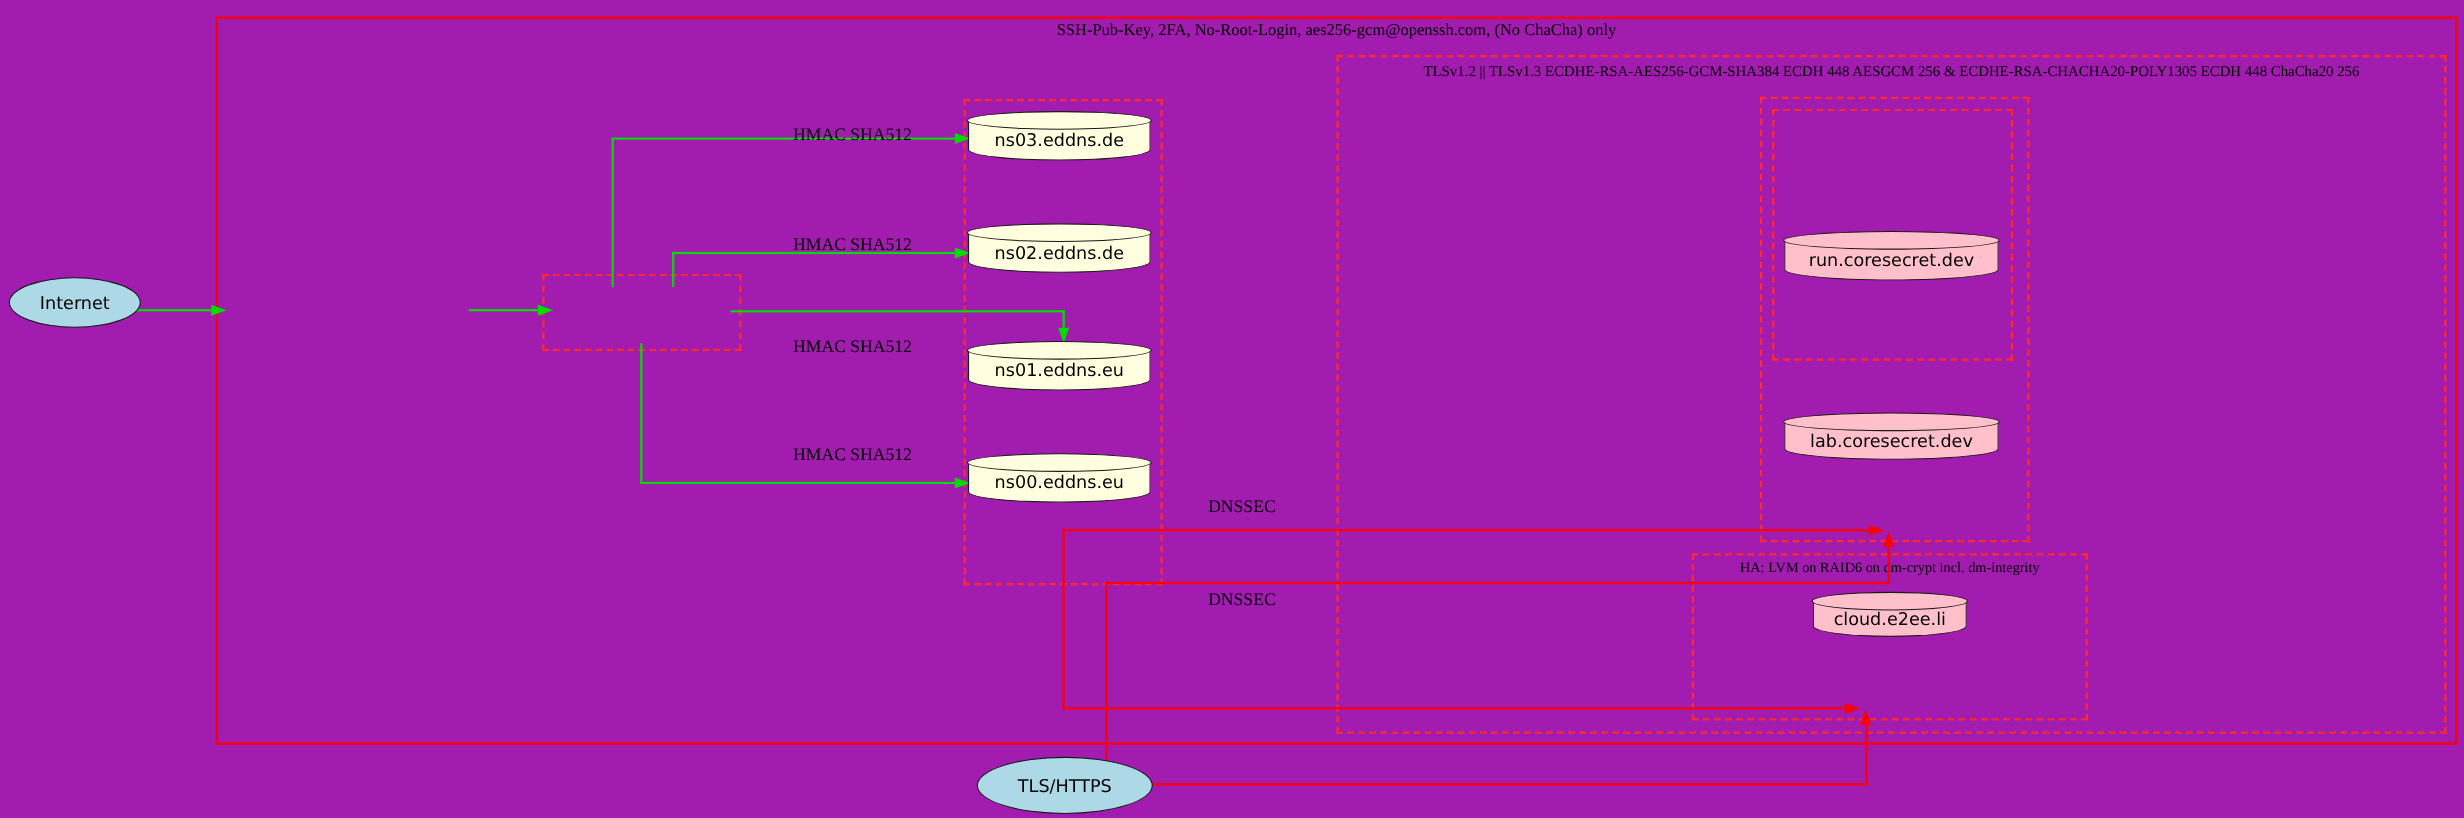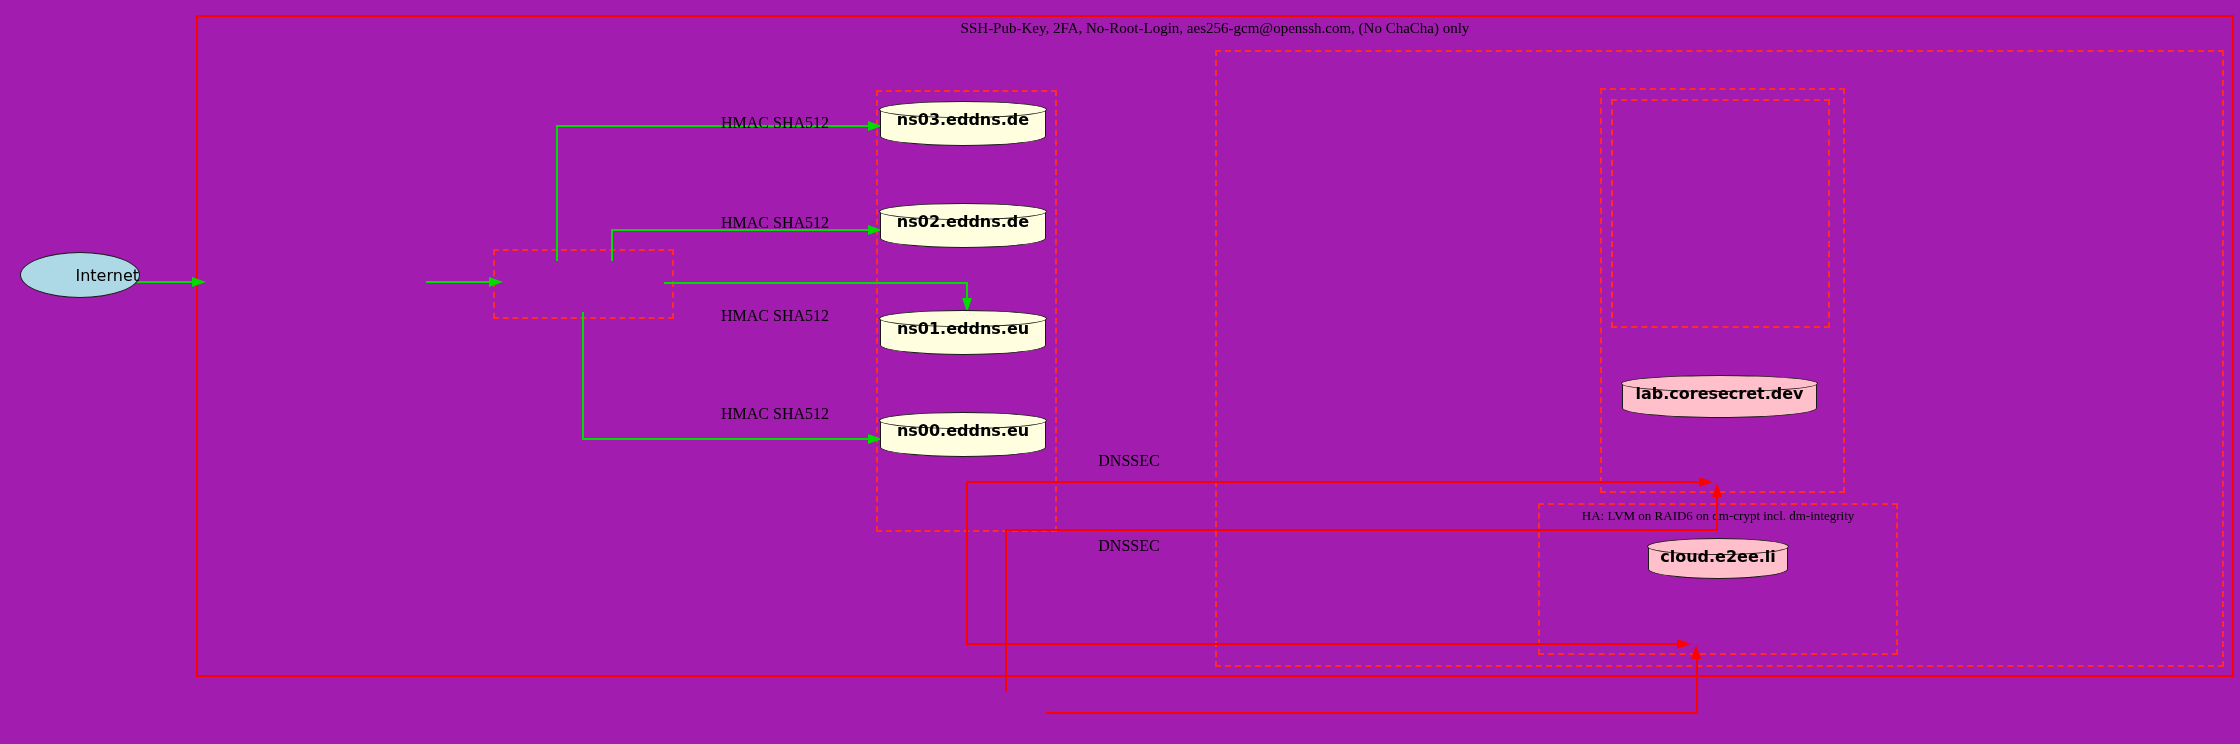--- a/index.html
+++ b/index.html
@@ -26,21 +26,21 @@
 
   
   .arr{position:absolute;width:0;height:0;}
   .arr-r-green{border-left:14px solid #00DC00;border-top:5px solid transparent;border-bottom:5px solid transparent;}
   .arr-d-green{border-top:14px solid #00DC00;border-left:5px solid transparent;border-right:5px solid transparent;}
   .arr-r-red{border-left:14px solid #FF0000;border-top:5px solid transparent;border-bottom:5px solid transparent;}
   .arr-u-red{border-bottom:14px solid #FF0000;border-left:5px solid transparent;border-right:5px solid transparent;}
 
   
   .cyl{position:absolute;box-sizing:border-box;border:1.8px solid #1A1A1A;border-top:none;
-       border-radius:0 0 50% 50% / 0 0 10px 10px;display:flex;justify-content:center;font-weight:bold;}
+       border-radius:0 0 50% 50% / 0 0 10px 10px;display:flex;align-items:center;justify-content:center;}
   .cyl-top{position:absolute;left:-1.8px;right:-1.8px;top:-9px;height:17px;
            border:1.8px solid #1A1A1A;border-radius:50%;box-sizing:border-box;}
   .cyl-label{position:relative;z-index:2;font-size:16px;color:#000;white-space:nowrap;}
   .fill-yellow{background:#FFFFE0;}  .fill-yellow .cyl-top{background:#FFFFE0;}
   .fill-pink{background:#FFC0CB;}    .fill-pink .cyl-top{background:#FFC0CB;}
   .fill-lav{background:#E6E6FA;}     .fill-lav .cyl-top{background:#E6E6FA;}
 
   
   .ell{position:absolute;box-sizing:border-box;border:1.8px solid #1A1A1A;border-radius:50%;
        background:#ADD8E6;display:flex;align-items:center;justify-content:center;
@@ -58,20 +58,21 @@
 
   <div class="box solid-red" style="left:196px;top:15px;width:2038px;height:662px;"></div>
   <div class="box dashed-red" style="left:1215px;top:50px;width:1009px;height:617px;"></div>
   <div class="box dashed-red" style="left:876px;top:90px;width:181px;height:442px;"></div>
   <div class="box dashed-red" style="left:1600px;top:88px;width:245px;height:405px;"></div>
   <div class="box dashed-red" style="left:1611px;top:99px;width:219px;height:229px;"></div>
   <div class="box dashed-red" style="left:1538px;top:503px;width:360px;height:152px;"></div>
   <div class="box dashed-red" style="left:493px;top:249px;width:181px;height:70px;"></div>
 
   <div class="clabel" style="left:196px;top:20px;width:2038px;font-size:15px;">SSH-Pub-Key, 2FA, No-Root-Login, aes256-gcm@openssh.com, (No ChaCha) only</div>
+  <div class="clabel" style="left:1215px;top:57px;width:1009px;font-size:13.5px;">TLSv1.2 || TLSv1.3 ECDHE-RSA-AES256-GCM-SHA384 ECDH 448 AESGCM 256 &amp; ECDHE-RSA-CHACHA20-POLY1305 ECDH 448 ChaCha20 256</div>
   <div class="clabel" style="left:1538px;top:508px;width:360px;font-size:13px;">HA: LVM on RAID6 on dm-crypt incl. dm-integrity</div>
 
   <div class="hline green" style="left:122px;top:281px;width:70px;"></div>
   <div class="arr arr-r-green" style="left:192px;top:277px;"></div>
 
   <div class="hline green" style="left:426px;top:281px;width:64px;"></div>
   <div class="arr arr-r-green" style="left:489px;top:277px;"></div>
 
   <div class="vline green" style="left:556px;top:125px;height:136px;"></div>
   <div class="hline green" style="left:556px;top:125px;width:314px;"></div>
@@ -104,21 +105,21 @@
   <div class="vline red" style="left:1696px;top:657px;height:57px;"></div>
   <div class="arr arr-u-red" style="left:1691px;top:645px;"></div>
 
   <div class="elabel" style="left:700px;top:114px;width:150px;">HMAC SHA512</div>
   <div class="elabel" style="left:700px;top:214px;width:150px;">HMAC SHA512</div>
   <div class="elabel" style="left:700px;top:307px;width:150px;">HMAC SHA512</div>
   <div class="elabel" style="left:700px;top:405px;width:150px;">HMAC SHA512</div>
   <div class="elabel" style="left:1054px;top:452px;width:150px;">DNSSEC</div>
   <div class="elabel" style="left:1054px;top:537px;width:150px;">DNSSEC</div>
 
-  <div class="ell" style="left:20px;top:252px;width:120px;height:46px;justify-content:flex-end;">
+  <div class="ell" style="left:8px;top:252px;width:120px;height:46px;">
     <span>Internet</span>
   </div>
 
 
 
   <div class="cyl fill-yellow" style="left:880px;top:110px;width:166px;height:36px;">
     <i class="cyl-top"></i>
     <span class="cyl-label">ns03.eddns.de</span>
   </div>
   <div class="cyl fill-yellow" style="left:880px;top:212px;width:166px;height:36px;">
@@ -127,23 +128,30 @@
   </div>
   <div class="cyl fill-yellow" style="left:880px;top:319px;width:166px;height:36px;">
     <i class="cyl-top"></i>
     <span class="cyl-label">ns01.eddns.eu</span>
   </div>
   <div class="cyl fill-yellow" style="left:880px;top:421px;width:166px;height:36px;">
     <i class="cyl-top"></i>
     <span class="cyl-label">ns00.eddns.eu</span>
   </div>
 
+  <div class="cyl fill-pink" style="left:1622px;top:219px;width:195px;height:36px;">
+    <i class="cyl-top"></i>
+    <span class="cyl-label">run.coresecret.dev</span>
+  </div>
   <div class="cyl fill-pink" style="left:1622px;top:384px;width:195px;height:34px;">
     <i class="cyl-top"></i>
     <span class="cyl-label">lab.coresecret.dev</span>
   </div>
   <div class="cyl fill-pink" style="left:1648px;top:547px;width:140px;height:32px;">
     <i class="cyl-top"></i>
     <span class="cyl-label">cloud.e2ee.li</span>
   </div>
 
+  <div class="ell" style="left:888px;top:688px;width:160px;height:52px;">
+    <span>TLS/HTTPS</span>
+  </div>
 
 </div>
 
 </body></html>

